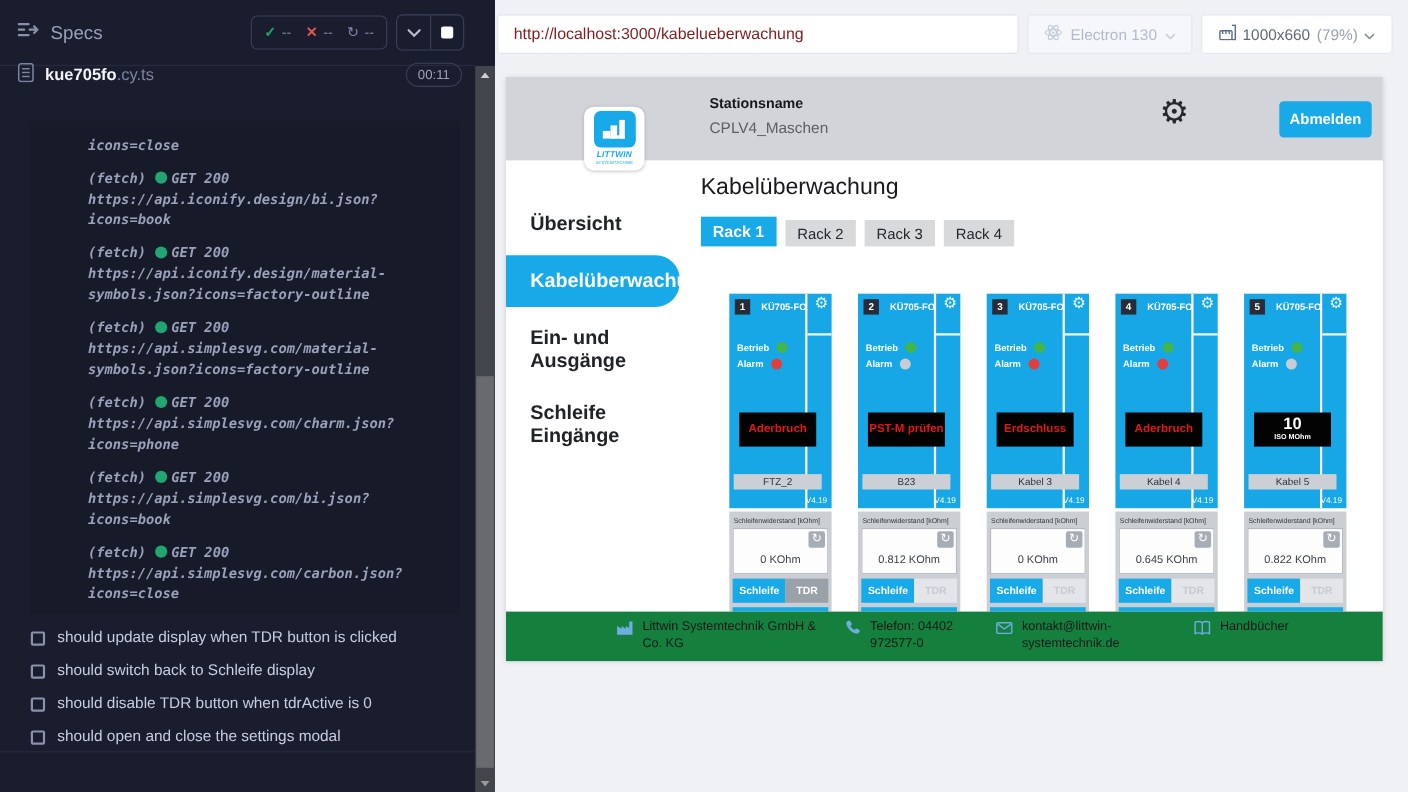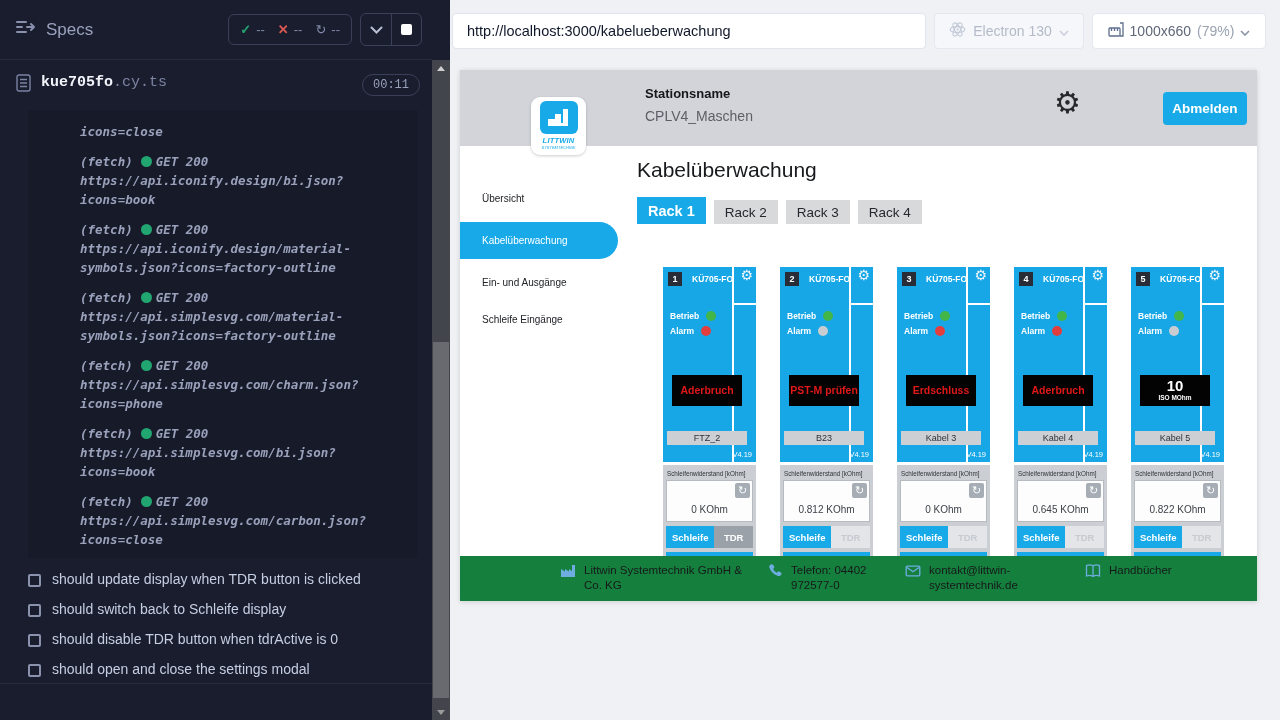--- a/index.html
+++ b/index.html
@@ -15,22 +15,22 @@
                border-radius:6px;padding:7px 11px;font-size:13px;color:#8089a7;}
   .stat{display:flex;gap:5px;align-items:center;}
   .ic-check{color:#21a571;font-weight:bold;font-size:13px;font-style:normal;}
   .ic-cross{color:#dd5a52;font-weight:bold;font-style:normal;}
   .ic-rerun{color:#8089a7;font-style:normal;}
   .run-group{display:flex;align-items:stretch;border:1px solid #3a4059;border-radius:6px;margin-left:8px;height:33px;box-sizing:border-box;}
   .rg-btn{display:flex;align-items:center;justify-content:center;width:30px;background:none;border:none;cursor:pointer;padding:0;}
   .rg-btn + .rg-btn{border-left:1px solid #3a4059;}
   .stop-square{width:11px;height:11px;background:#fff;border-radius:2px;}
 
-  .spec-row{position:absolute;top:74px;left:0;right:18px;height:48px;display:flex;align-items:flex-start;
-            padding:0 12px 0 16px;gap:10px;box-sizing:border-box;font-family:Liberation Mono, monospace;}
+  .spec-row{position:absolute;top:44px;left:0;right:18px;height:48px;display:flex;align-items:center;
+            padding:0 12px 0 16px;gap:10px;box-sizing:border-box;}
   .spec-name{font-size:15px;color:#7d85a3;}
   .spec-name b{color:#f2f4fa;font-weight:700;}
   .timer{margin-left:auto;border:1px solid #3a4059;border-radius:13px;padding:3px 10px;font-size:12px;color:#99a0ba;}
 
   .log-box{position:absolute;top:110px;left:28px;width:390px;height:448px;background:#171a29;
            padding:12px 10px 10px 52px;box-sizing:border-box;
            font-family:"DejaVu Sans Mono",monospace;font-style:italic;font-size:12.5px;
            line-height:19px;color:#9aa1bb;overflow:hidden;}
   .log-cont{margin-bottom:11px;font-weight:700;}
   .log-entry{margin-bottom:11px;}
@@ -50,21 +50,21 @@
   .sb-arrow.down{bottom:0;}
   .sb-arrow.up::before{content:"";border-left:4px solid transparent;border-right:4px solid transparent;border-bottom:5px solid #cfcfcf;}
   .sb-arrow.down::before{content:"";border-left:4px solid transparent;border-right:4px solid transparent;border-top:5px solid #9a9a9a;}
   .sb-thumb{position:absolute;left:1px;right:1px;top:282px;height:356px;background:#686a70;}
 
   
   .preview{position:absolute;left:450px;top:0;width:830px;height:720px;background:#eff1f5;}
   .urlbar-row{position:absolute;top:0;left:0;right:0;height:62px;display:flex;align-items:center;
               padding:0 14px 0 2px;gap:8px;box-sizing:border-box;}
   .url-input{flex:0 0 474px;height:36px;background:#fff;border:1px solid #e0e4ec;border-radius:4px;
-             display:flex;align-items:center;padding:0 14px;font-size:14.5px;color:#0f172a;box-sizing:border-box;cursor:text;}
+             display:flex;align-items:center;padding:0 14px;font-size:14.5px;color:#7f1d1d;box-sizing:border-box;cursor:text;}
   .browser-select{flex:0 0 150px;height:36px;border:1px solid #e3e7ef;background:#f6f7fa;border-radius:4px;
                   display:flex;align-items:center;justify-content:center;gap:7px;font-size:14px;color:#b3bac8;box-sizing:border-box;cursor:pointer;}
   .size-select{flex:1;height:36px;background:#fff;border:1px solid #e3e7ef;border-radius:4px;
                display:flex;align-items:center;justify-content:center;gap:6px;font-size:14px;color:#5f6878;box-sizing:border-box;cursor:pointer;}
   .size-select .pct{color:#9aa2b0;}
 
   
   .aut{position:absolute;left:10px;top:70px;width:797px;height:531px;background:#fff;box-shadow:0 1px 5px rgba(0,0,0,.15);}
   .app-header{position:absolute;top:0;left:0;right:0;height:76px;background:#d2d4d9;}
   .logo{position:absolute;left:71px;top:27px;width:55px;height:58px;background:#fff;border-radius:9px;
@@ -74,21 +74,21 @@
   .logo-text{font-size:7.5px;font-weight:700;color:#18aae8;margin-top:2px;letter-spacing:.2px;}
   .logo-sub{font-size:4px;color:#18aae8;}
   .station{position:absolute;left:185px;top:16px;}
   .st-label{font-size:13px;font-weight:700;color:#15171a;}
   .st-name{font-size:14px;color:#5c6066;margin-top:7px;}
   .hdr-gear{position:absolute;left:594px;top:18px;font-size:30px;color:#26282c;line-height:1;cursor:pointer;}
   .logout{position:absolute;right:10px;top:22px;width:84px;height:33px;background:#18aae8;color:#fff;border:none;
           border-radius:4px;font-size:13.5px;font-weight:700;font-family:inherit;cursor:pointer;}
 
   .sidebar{position:absolute;left:0;top:76px;width:177px;bottom:45px;background:#fff;padding-top:34px;box-sizing:border-box;}
-  .nav-item{font-size:10px;font-weight:400;color:#202327;padding:13px 0 13px 22px;cursor:pointer;}
+  .nav-item{font-size:18px;font-weight:700;color:#202327;padding:13px 0 13px 22px;cursor:pointer;}
   .nav-item.active{background:#18aae8;color:#fff;border-radius:0 22px 22px 0;width:158px;box-sizing:border-box;margin:5px 0;}
 
   .content{position:absolute;left:177px;top:76px;right:0;bottom:45px;background:#fff;overflow:hidden;}
   .content h1{margin:12px 0 0 0;font-size:21px;font-weight:400;color:#17191c;}
   .tabs{margin-top:15px;display:flex;align-items:flex-end;gap:8px;}
   .tab{border:none;font-family:inherit;cursor:pointer;padding:0 11px;}
   .tab.tab-active{background:#18aae8;color:#fff;font-weight:700;font-size:14.5px;height:27px;}
   .tab.tab-idle{background:#d8d9db;color:#26282c;font-size:13.5px;height:24px;}
 
   .cards{display:flex;gap:24px;margin:43px 0 0 26px;}

